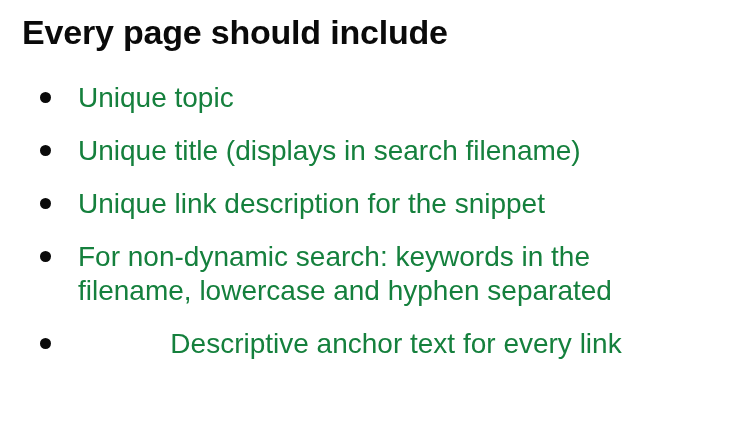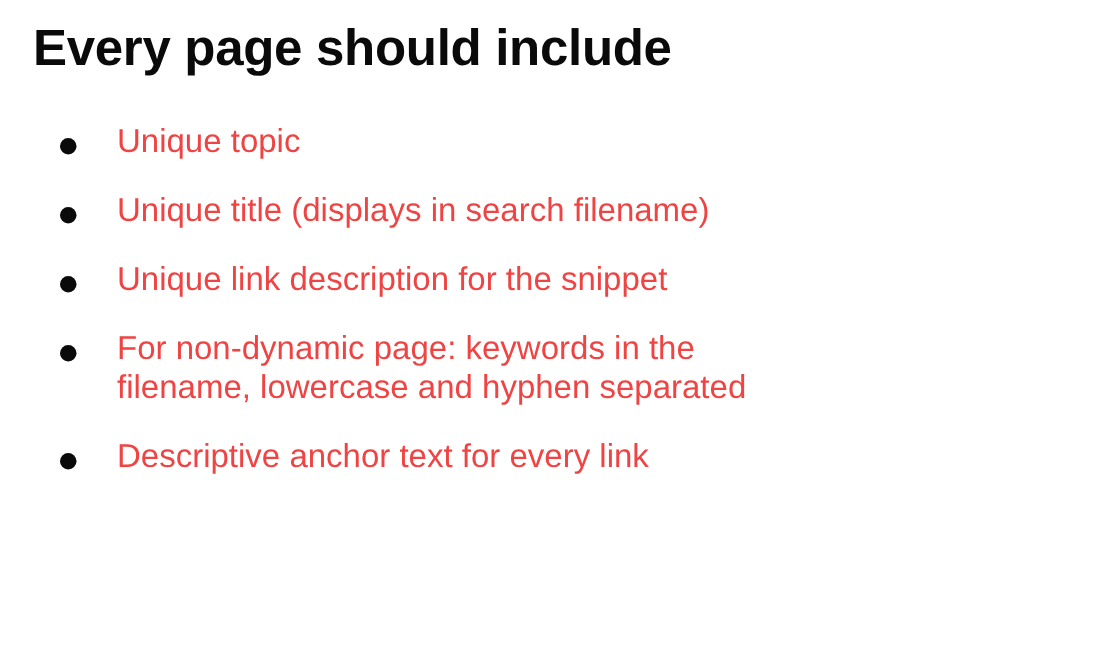--- a/index.html
+++ b/index.html
@@ -34,26 +34,27 @@
   .bullet-list {
     list-style: none;
     margin: 0;
     padding: 0 0 0 4px;
   }
   .bullet-item {
     position: relative;
     display: block;
     padding-left: 52px;
     margin-bottom: 20px;
-    font-size: 22px;
+    font-size: 28px;
     line-height: 1.18;
-    color: #ef4444;
+    color: #15803d;
   }
   .bullet-item:last-child {
     margin-bottom: 0;
+    text-align: center;
   }
   .bullet-dot {
     position: absolute;
     left: 14px;
     top: 11px;
     width: 11px;
     height: 11px;
     border-radius: 50%;
     background: #0a0a0a;
   }
@@ -76,21 +77,21 @@
     <div class="bullet-item">
       <span class="bullet-dot"></span>
       <span class="bullet-text">Unique title (displays in search filename)</span>
     </div>
     <div class="bullet-item">
       <span class="bullet-dot"></span>
       <span class="bullet-text">Unique link description for the snippet</span>
     </div>
     <div class="bullet-item">
       <span class="bullet-dot"></span>
-      <span class="bullet-text">For non-dynamic page: keywords in the
+      <span class="bullet-text">For non-dynamic search: keywords in the
 filename, lowercase and hyphen separated</span>
     </div>
     <div class="bullet-item">
       <span class="bullet-dot"></span>
       <span class="bullet-text">Descriptive anchor text for every link</span>
     </div>
   </div>
 </div>
 
 </body></html>

